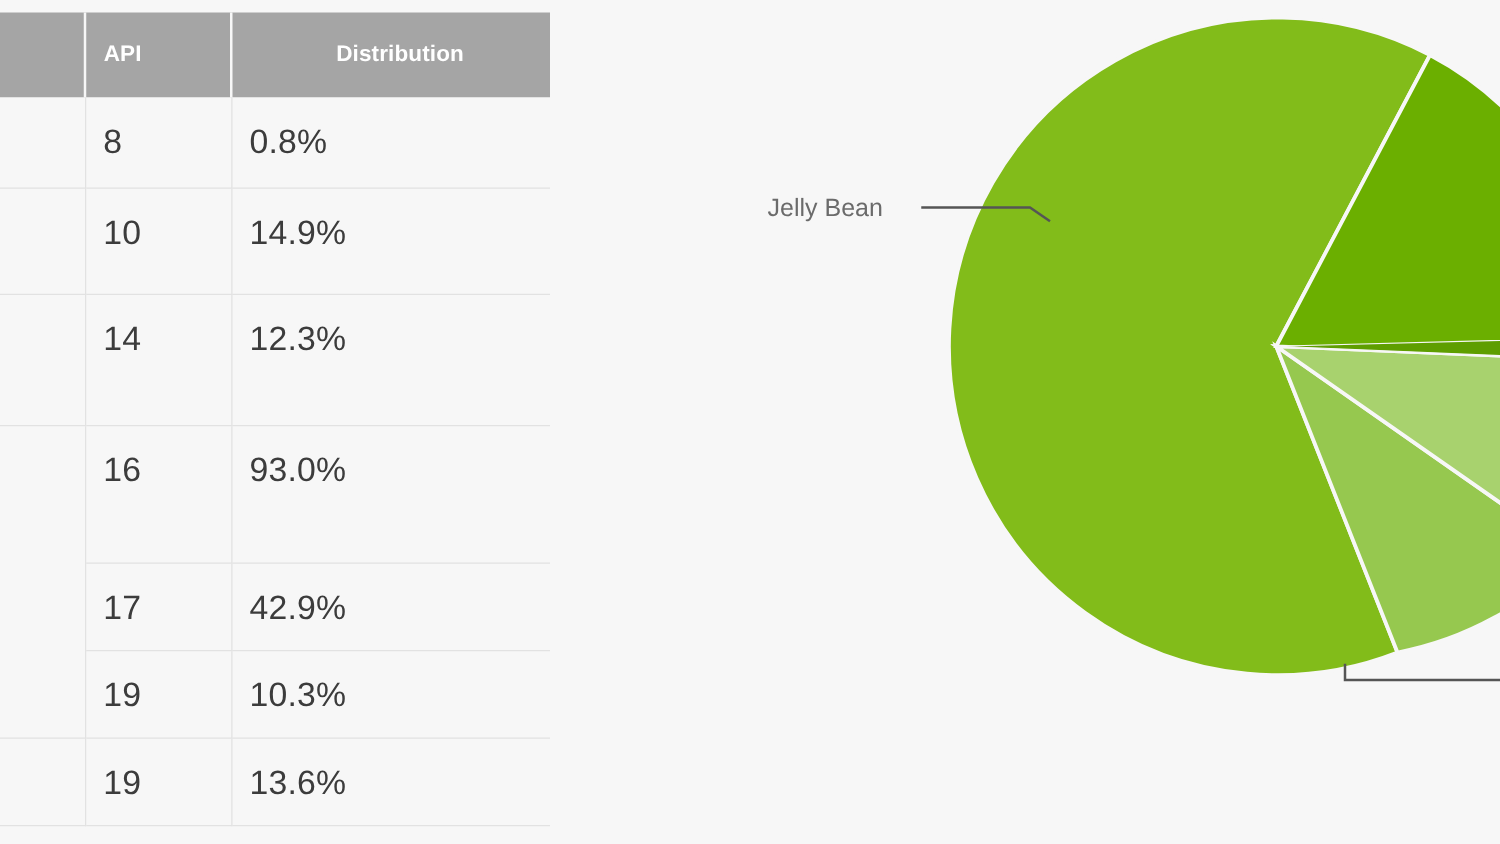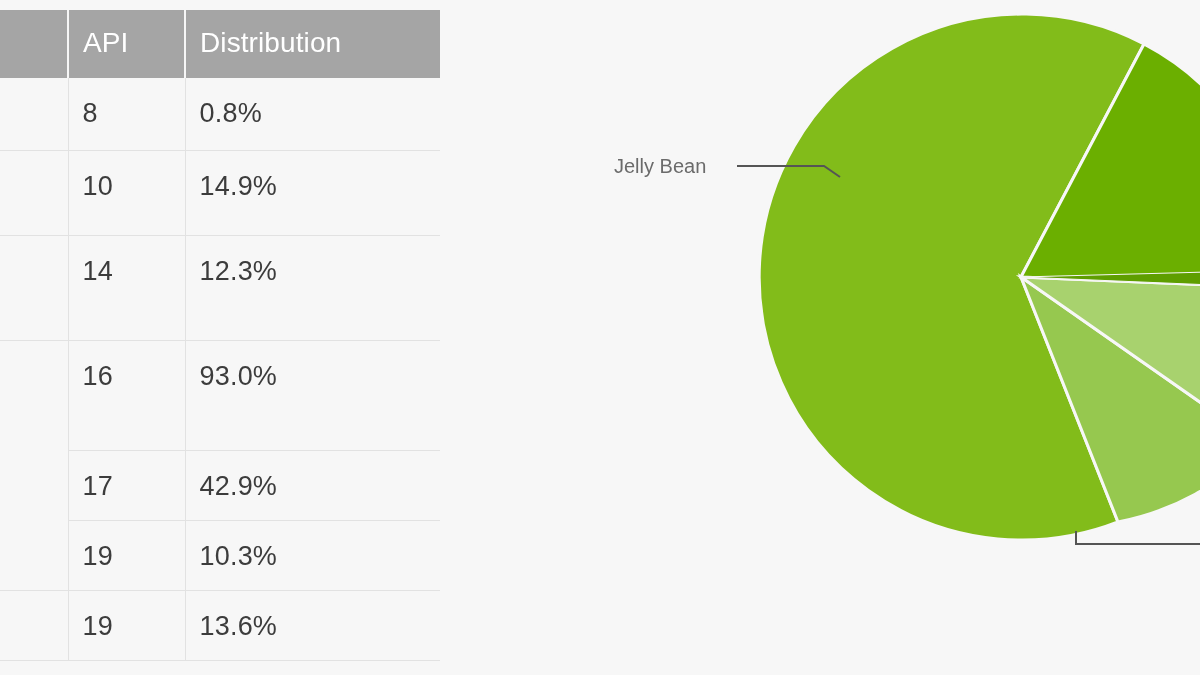--- a/index.html
+++ b/index.html
@@ -23,30 +23,30 @@
     background:#f7f7f7;
     table-layout:fixed;
   }
   table.dash col.c-name{width:240px;}
   table.dash col.c-api{width:117px;}
   table.dash col.c-dist{width:255px;}
 
   table.dash th{
     background:#a5a5a5;
     color:#ffffff;
-    font-weight:400;
-    font-size:28px;
+    font-weight:700;
+    font-size:18px;
     text-align:left;
     padding:12px 0 13px 14px;
     border-right:2px solid #f7f7f7;
     border-bottom:0;
     letter-spacing:.1px;
     line-height:1.1;
   }
-  table.dash th.last{border-right:0;}
+  table.dash th.last{border-right:0;text-align:center;}
 
   table.dash td{
     font-size:27px;
     color:#3c3c3c;
     padding:0 0 0 14px;
     border-right:1px solid #e2e2e2;
     border-bottom:1px solid #e2e2e2;
     vertical-align:top;
     line-height:1;
     background:#f7f7f7;

